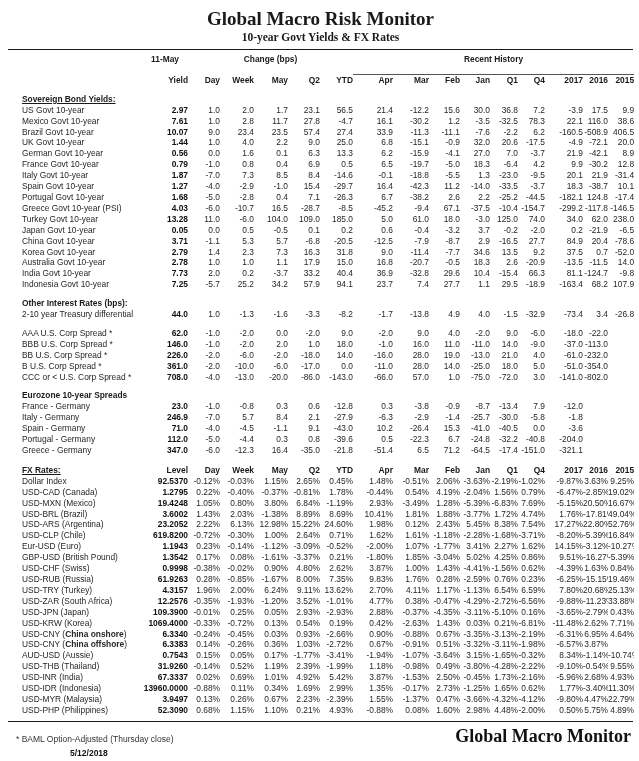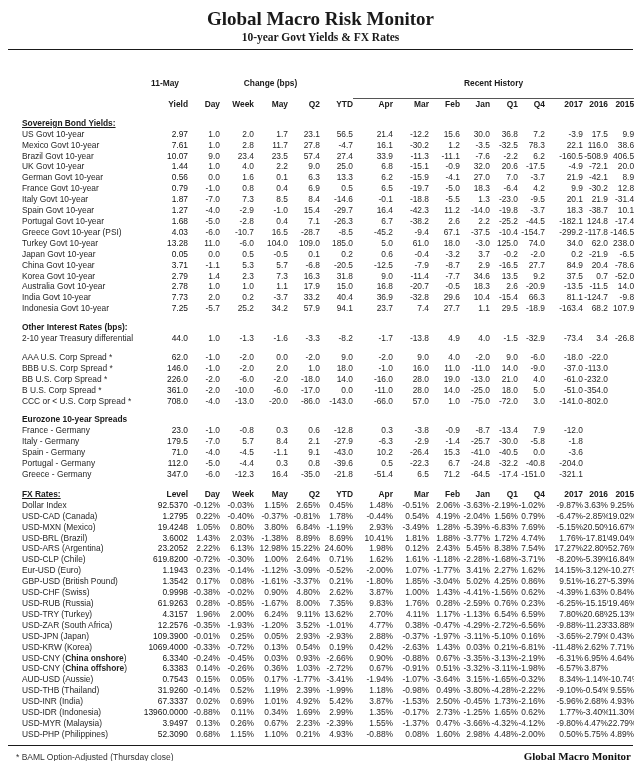--- a/index.html
+++ b/index.html
@@ -6,40 +6,40 @@
   .page{
     width:639px;height:761px;box-sizing:border-box;
     padding:5px 6px 0 22px;overflow:hidden;position:relative;
     font-family:"Liberation Sans",sans-serif;color:#1a1a1a;background:#fff;
   }
   .title{font-family:"Liberation Serif",serif;font-weight:bold;font-size:19px;
     text-align:center;margin:3px 14px 1px 0;}
   .subtitle{font-family:"Liberation Serif",serif;font-weight:bold;font-size:11.5px;
     text-align:center;margin:1px 14px 6px 0;}
   .rule{height:0;border-top:1.6px solid #1a1a1a;margin:0 0 0 -14px;}
-  table{border-collapse:collapse;table-layout:fixed;width:612px;margin-top:28px;}
+  table{border-collapse:collapse;table-layout:fixed;width:612px;margin-top:4px;}
   td{font-size:8.4px;line-height:10.9px;padding:0;text-align:right;
      white-space:nowrap;overflow:hidden;color:#262626;}
   td:first-child{text-align:left;}
   tr.group-row td{font-weight:bold;padding-bottom:9px;color:#1a1a1a;}
   td.ctr{text-align:center;}
   td.recent{border-bottom:1px solid #555;padding-bottom:3px;}
   tr.colhead td{font-weight:bold;color:#1a1a1a;}
   tr.colhead td:first-child{text-decoration:none;}
   tr.section td{font-weight:bold;padding-top:8px;color:#1a1a1a;}
   tr.section td.u-sec{text-decoration:underline;}
   tr.gap td{padding-top:8px;}
   tr.fxhead td{padding-top:9px;}
   tr.fxhead td:first-child{text-decoration:underline;}
-  tr.data td:nth-child(2){font-weight:normal;color:#111;text-align:right;}
+  tr.data td:nth-child(2){font-weight:bold;color:#111;text-align:right;}
   .footer-rule{margin-top:5px;}
   .footer-row{display:flex;justify-content:space-between;align-items:baseline;
     margin:4px 2px 0 -6px;}
   .footnote{font-size:8.5px;color:#333;}
-  .brand{font-family:"Liberation Serif",serif;font-weight:bold;font-size:11px;color:#111;}
+  .brand{font-family:"Liberation Serif",serif;font-weight:bold;font-size:18px;color:#111;}
   .report-date{font-size:8.5px;font-weight:bold;margin:1px 0 0 48px;color:#111;}
 </style>
 </head>
 <body>
 
 <div class="page">
   <div class="title">Global Macro Risk Monitor</div>
   <div class="subtitle">10-year Govt Yields &amp; FX Rates</div>
   <div class="rule"></div>
 
@@ -221,21 +221,21 @@
           <td>1.27</td>
           <td>-4.0</td>
           <td>-2.9</td>
           <td>-1.0</td>
           <td>15.4</td>
           <td>-29.7</td>
           <td>16.4</td>
           <td>-42.3</td>
           <td>11.2</td>
           <td>-14.0</td>
-          <td>-19.8</td>
+          <td>-33.5</td>
           <td>-3.7</td>
           <td>18.3</td>
           <td>-38.7</td>
           <td>10.1</td>
         </tr>
         <tr class="data">
           <td>Portugal Govt 10-year</td>
           <td>1.68</td>
           <td>-5.0</td>
           <td>-2.8</td>
@@ -523,21 +523,21 @@
           <td>-0.9</td>
           <td>-8.7</td>
           <td>-13.4</td>
           <td>7.9</td>
           <td>-12.0</td>
           <td></td>
           <td></td>
         </tr>
         <tr class="data">
           <td>Italy - Germany</td>
-          <td>179.5</td>
+          <td>246.9</td>
           <td>-7.0</td>
           <td>5.7</td>
           <td>8.4</td>
           <td>2.1</td>
           <td>-27.9</td>
           <td>-6.3</td>
           <td>-2.9</td>
           <td>-1.4</td>
           <td>-25.7</td>
           <td>-30.0</td>
@@ -837,21 +837,21 @@
         <tr class="data">
           <td>USD-JPN (Japan)</td>
           <td>109.3900</td>
           <td>-0.01%</td>
           <td>0.25%</td>
           <td>0.05%</td>
           <td>2.93%</td>
           <td>-2.93%</td>
           <td>2.88%</td>
           <td>-0.37%</td>
-          <td>-1.97%</td>
+          <td>-4.35%</td>
           <td>-3.11%</td>
           <td>-5.10%</td>
           <td>0.16%</td>
           <td>-3.65%</td>
           <td>-2.79%</td>
           <td>0.43%</td>
         </tr>
         <tr class="data">
           <td>USD-KRW (Korea)</td>
           <td>1069.4000</td>

